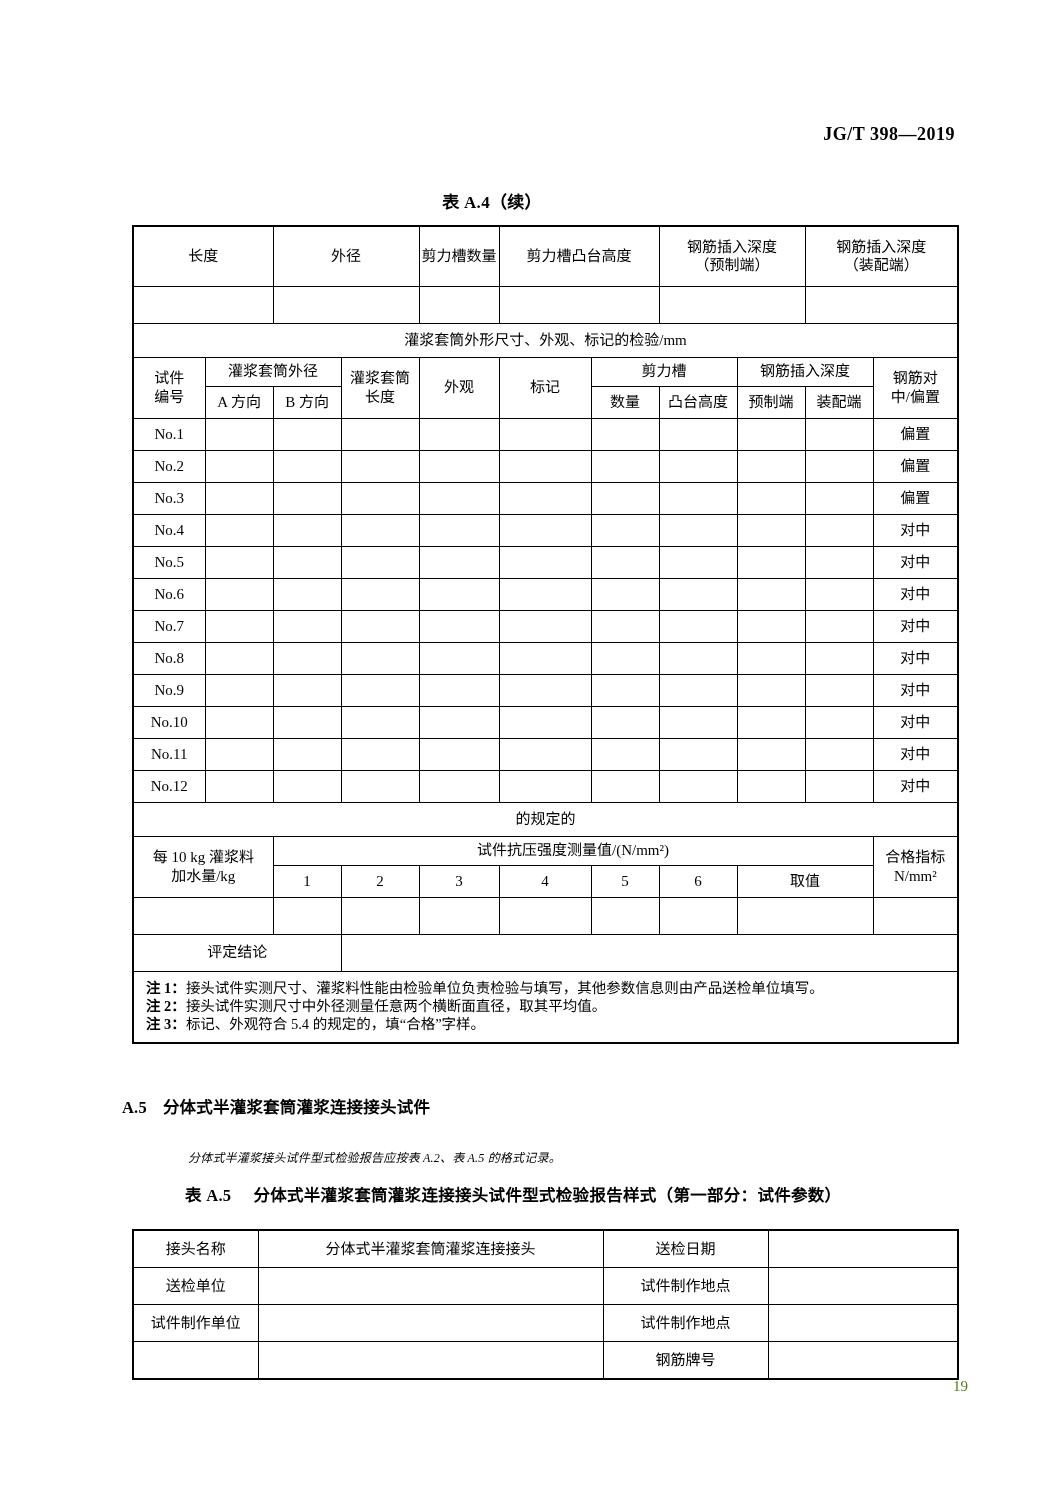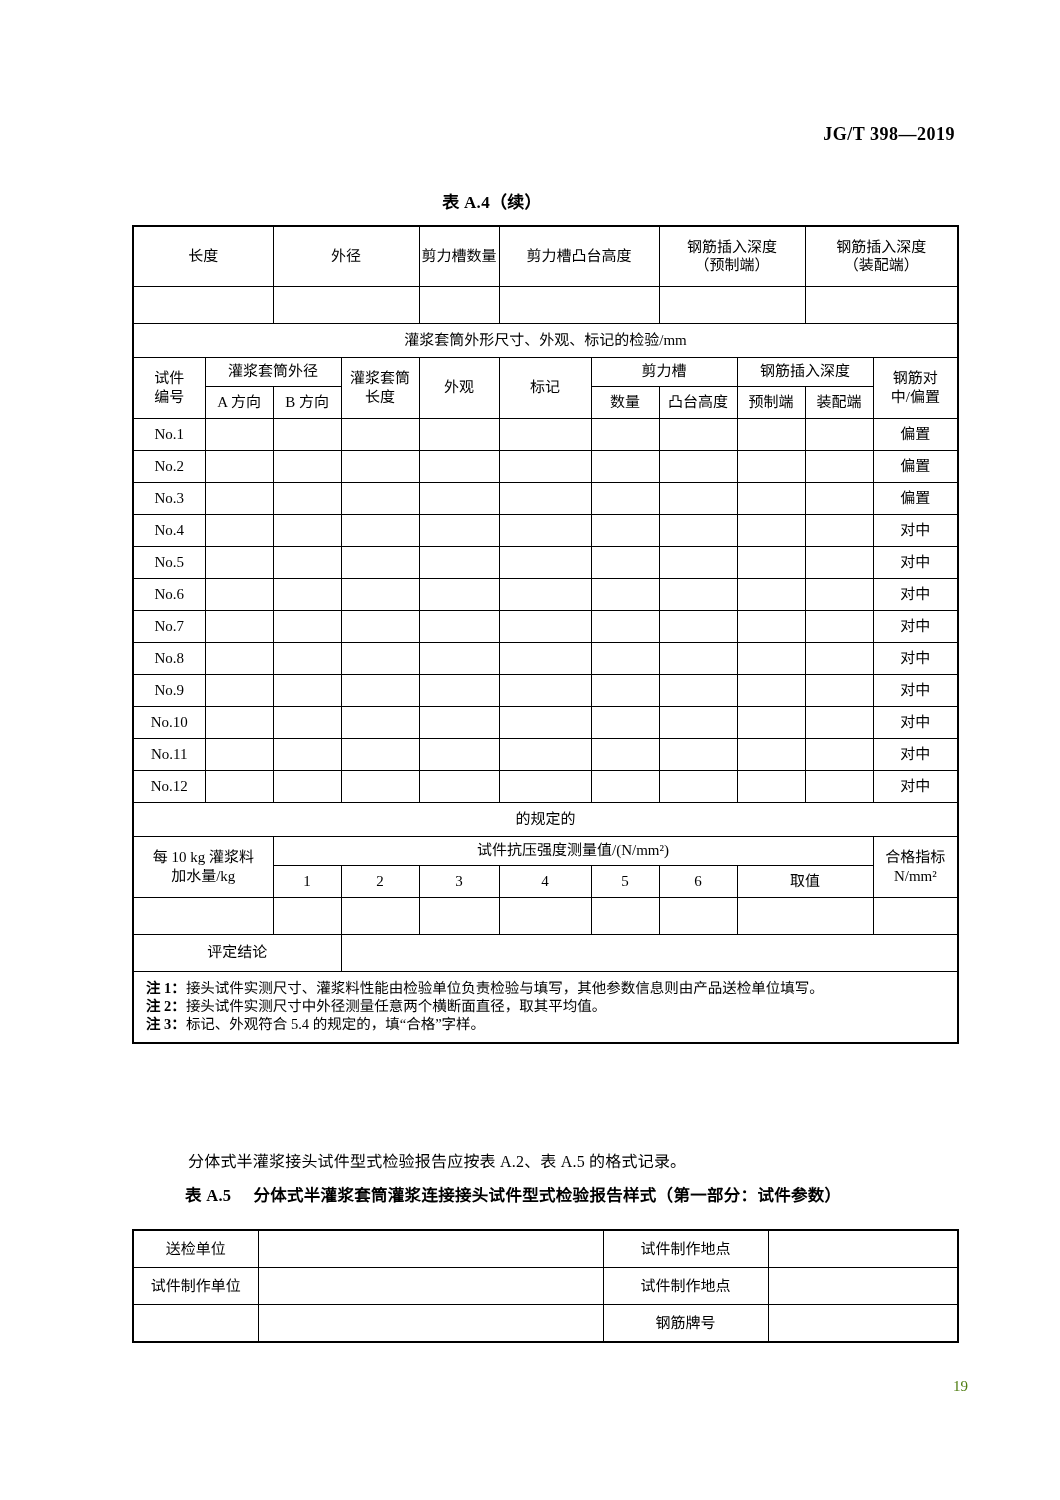--- a/index.html
+++ b/index.html
@@ -104,22 +104,23 @@
     left: 122px;
     font-size: 16.5px;
     font-weight: bold;
     letter-spacing: 0.2px;
   }
   .clause-head .num { margin-right: 16px; }
   .clause-para {
     position: absolute;
     top: 1148px;
     left: 188px;
-    font-size: 16px;
+    font-size: 12px;
     letter-spacing: 0.2px;
+    font-style: italic;
   }
 
   
   #table-a5-wrap {
     position: absolute;
     top: 1229px;
     left: 132px;
     width: 825px;
   }
   #table-a5 { width: 825px; }
@@ -439,37 +440,46 @@
             </div>
             <div>
               <span class="note-lbl">注 3：</span><span>标记、外观符合 5.4 的规定的，填“合格”字样。</span>
             </div>
           </td>
         </tr>
       </tbody>
     </table>
   </div>
 
+  <div class="clause-head">
+    <span class="num">A.5</span><span>分体式半灌浆套筒灌浆连接接头试件</span>
+  </div>
 
   <div class="clause-para">分体式半灌浆接头试件型式检验报告应按表 A.2、表 A.5 的格式记录。</div>
 
   <div class="table-caption" id="caption-a5">
     <span>表 A.5</span><span style="display:inline-block;width:22px"></span><span>分体式半灌浆套筒灌浆连接接头试件型式检验报告样式（第一部分：试件参数）</span>
   </div>
 
   <div id="table-a5-wrap">
     <table class="doc-table" id="table-a5">
       <colgroup>
         <col style="width:125px">
           <col style="width:345px">
         <col style="width:165px">
           <col style="width:190px">
       </colgroup>
       <tbody>
         <tr>
+          <td>接头名称</td>
+          <td>分体式半灌浆套筒灌浆连接接头</td>
+          <td>送检日期</td>
+          <td></td>
+        </tr>
+        <tr>
           <td>送检单位</td>
           <td></td>
           <td>试件制作地点</td>
           <td></td>
         </tr>
         <tr>
           <td>试件制作单位</td>
           <td></td>
           <td>试件制作地点</td>
           <td></td>

